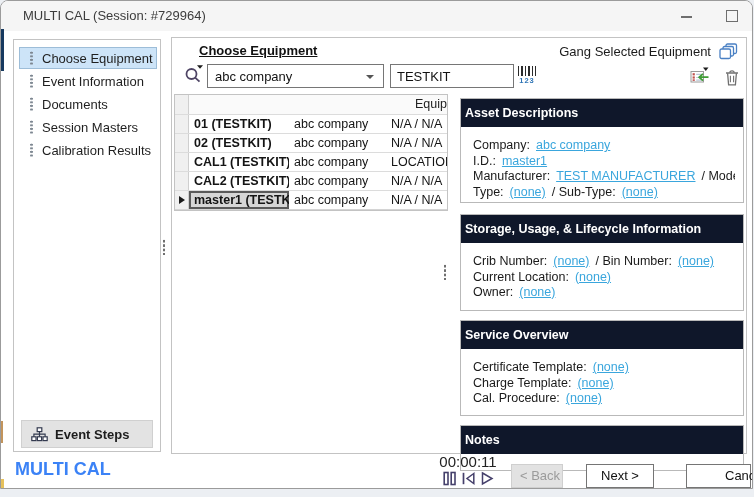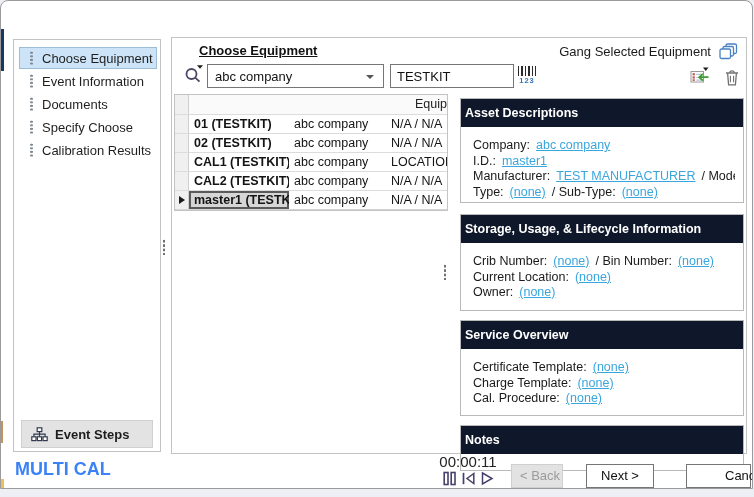--- a/index.html
+++ b/index.html
@@ -106,40 +106,45 @@
          line-height:22px; cursor:pointer; }
   .btn-back   { left:510px; width:52px; background:#e2e2e2; border:1px solid #cfcfcf; color:#9b9b9b;padding-left:6px; }
   .btn-next   { left:585px; width:68px; background:#fff; border:1px solid #757575; color:#111; }
   .btn-cancel { left:685px; width:65px; background:#fff; border:1px solid #757575; color:#111;padding-left:38px; }
 </style>
 </head>
 <body>
 
 <div class="window">
 
+  <div class="titlebar">
+    <span class="title-text">MULTI CAL (Session: #729964)</span>
+    <div class="btn-min"></div>
+    <div class="btn-max"></div>
+  </div>
   <div class="sliver1"></div>
   <div class="sliver2"></div>
   <div class="sliver3"></div>
 
   <div class="sidebar">
     <div class="sb-item sel" style="top:7px">
       <span class="grip"></span>
       <span>Choose Equipment</span>
     </div>
     <div class="sb-item" style="top:30px">
       <span class="grip"></span>
       <span>Event Information</span>
     </div>
     <div class="sb-item" style="top:53px">
       <span class="grip"></span>
       <span>Documents</span>
     </div>
     <div class="sb-item" style="top:76px">
       <span class="grip"></span>
-      <span>Specify Choose</span>
+      <span>Session Masters</span>
     </div>
     <div class="sb-item" style="top:99px">
       <span class="grip"></span>
       <span>Calibration Results</span>
     </div>
     <div class="event-steps">
       <svg width="17" height="15" viewBox="0 0 17 15">
         <g fill="#fff" stroke="#333a4f" stroke-width="1.2">
           <rect x="6.2" y="0.8" width="4.6" height="3.8"></rect>
           <rect x="0.8" y="9.8" width="4.2" height="3.8"></rect>

